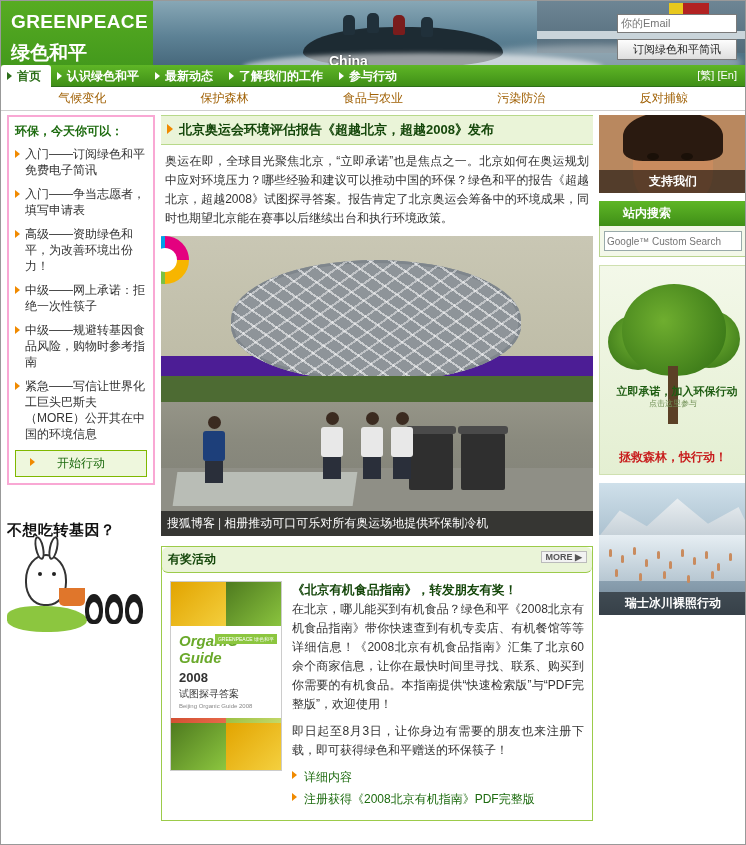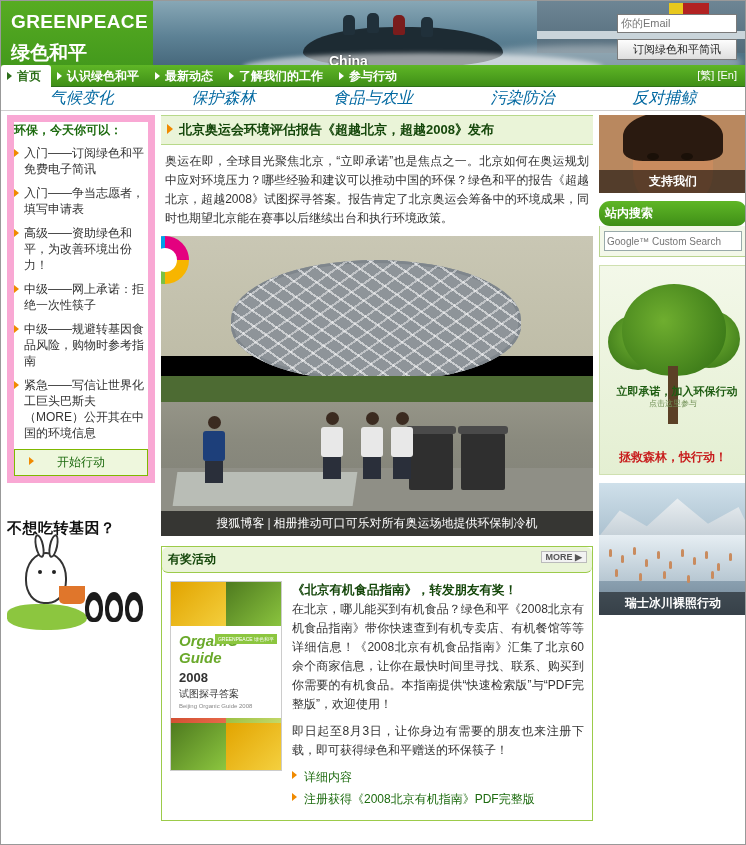--- a/index.html
+++ b/index.html
@@ -147,37 +147,38 @@
   .subnav {
     height: 24px;
     background: #fff;
     display: flex;
     align-items: center;
     justify-content: space-around;
     border-bottom: 1px solid #cfcfcf;
     padding: 0 10px;
   }
   .subnav-item {
-    font-size: 16px; color: #0369a1; cursor: pointer; font-style: italic;
+    font-size: 12px; color: #a16207; cursor: pointer;
   }
 
   
   .content {
     display: flex;
     padding: 4px 6px 0 6px;
     gap: 6px;
   }
   .col-left { width: 148px; flex: none; }
   .col-mid { width: 432px; flex: none; }
   .col-right { width: 148px; flex: none; }
 
   
   .take-action {
-    border: 7px solid #f9a8d4;
+    border: 2px solid #f9a8d4;
     background: #fff;
+    padding: 6px;
   }
   .ta-title {
     color: #1d6b0f; font-size: 12px; font-weight: bold;
     margin-bottom: 6px;
   }
   .ta-item {
     font-size: 12px; color: #333;
     line-height: 16px;
     margin-bottom: 8px;
     padding-left: 10px;
@@ -286,22 +287,21 @@
   }
   .story-body {
     font-size: 12px; color: #333; line-height: 19px;
     padding: 7px 4px 8px 4px;
     text-align: justify;
   }
   .photo-main {
     position: relative;
     width: 432px; height: 300px;
     overflow: hidden;
-    background: #000000;
-    text-align: center;
+    background: #4c1d95;
   }
   .pm-sky {
     position: absolute; left: 0; top: 0; width: 100%; height: 120px;
     background: linear-gradient(180deg,#c9c7b4 0%, #bfbda8 100%);
   }
   .pm-nest {
     position: absolute; left: 70px; top: 24px; width: 290px; height: 120px;
     background: #8e9499;
     border-radius: 50% 50% 45% 45%;
     box-shadow: inset 0 0 0 3px #7f868c;
@@ -458,22 +458,21 @@
   .girl-eye.r { left: 82px; }
   .r-caption {
     position: absolute; left: 0; bottom: 0; width: 100%;
     background: rgba(0,0,0,.55); color: #fff;
     font-size: 12px; font-weight: bold; text-align: center; padding: 3px 0;
   }
   .r-head {
     background: #4aa31b;
     background: linear-gradient(180deg,#5fb626,#3f8f17);
     color: #fff; font-size: 12px; font-weight: bold;
-    padding: 4px 6px;
-    border-radius: 11px;
+    padding: 4px 24px;
   }
   .search-row {
     border: 1px solid #b9d48f; border-top: none;
     background: #f3f8e9;
     padding: 4px;
     display: flex; align-items: center; gap: 3px;
   }
   .search-input {
     flex: 1; height: 20px; font-size: 10px;
     border: 1px solid #9aa; padding: 1px 2px; background: #fff; color:#555;

